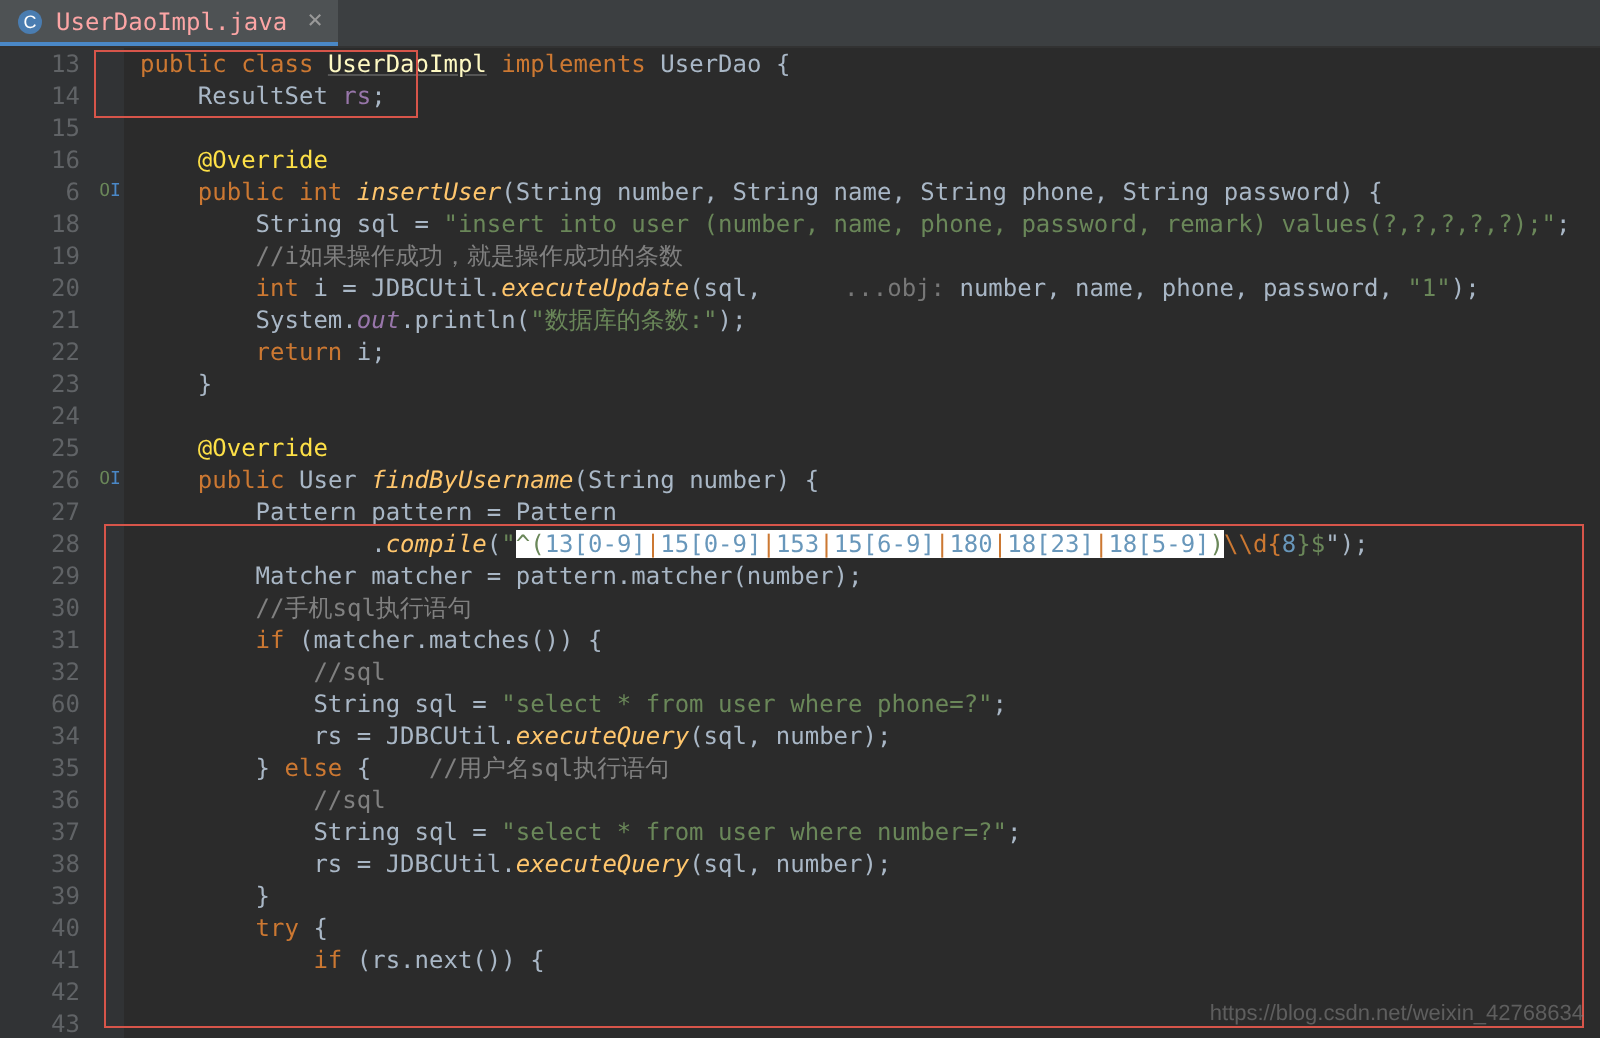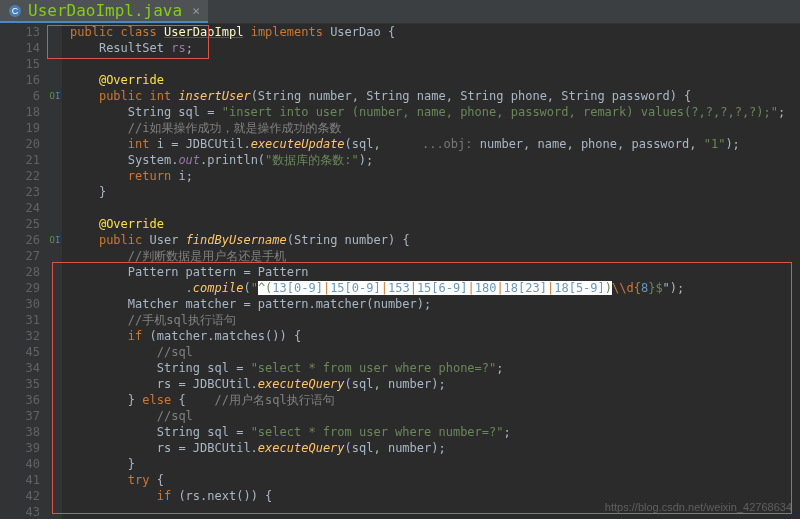--- a/index.html
+++ b/index.html
@@ -26,21 +26,21 @@
     padding: 4px 8px;
     background: #4e5254;
     height: 100%;
     gap: 6px;
     border-bottom: 2px solid #4a88c7;
   }
   .tab-icon {
     width: 14px; height: 14px;
     display: inline-flex; align-items: center; justify-content: center;
   }
-  .tab-label { color: #84cc16; font-size: 16px; text-align: center; }
+  .tab-label { color: #fca5a5; font-size: 12px; text-align: center; }
   .tab-close { color: #999; cursor: pointer; font-size: 13px; margin-left: 4px; }
   .editor {
     display: flex;
     height: calc(100% - 24px);
     background: #2b2b2b;
   }
   .gutter {
     width: 48px;
     background: #313335;
     text-align: right;
@@ -133,21 +133,21 @@
       <div class="line-num">23</div>
       <div class="line-num">24</div>
       <div class="line-num">25</div>
       <div class="line-num">26</div>
       <div class="line-num">27</div>
       <div class="line-num">28</div>
       <div class="line-num">29</div>
       <div class="line-num">30</div>
       <div class="line-num">31</div>
       <div class="line-num">32</div>
-      <div class="line-num">45</div>
+      <div class="line-num">60</div>
       <div class="line-num">34</div>
       <div class="line-num">35</div>
       <div class="line-num">36</div>
       <div class="line-num">37</div>
       <div class="line-num">38</div>
       <div class="line-num">39</div>
       <div class="line-num">40</div>
       <div class="line-num">41</div>
       <div class="line-num">42</div>
       <div class="line-num">43</div>
@@ -200,21 +200,20 @@
 <div class="code-line">    <span class="kw">public int</span> <span class="mtd">insertUser</span><span>(String number, String name, String phone, String password) {</span></div>
 <div class="code-line">        <span>String sql = </span><span class="str">"insert into user (number, name, phone, password, remark) values(?,?,?,?,?);"</span><span>;</span></div>
 <div class="code-line">        <span class="cmt">//i如果操作成功，就是操作成功的条数</span></div>
 <div class="code-line">        <span class="kw">int</span> <span>i</span><span> = JDBCUtil.</span><span class="mtd ital">executeUpdate</span><span>(sql, </span><span class="param-hint">...obj: </span><span>number, name, phone, password, </span><span class="str">"1"</span><span>);</span></div>
 <div class="code-line">        <span>System.</span><span class="fld ital">out</span><span>.println(</span><span class="str">"数据库的条数:"</span><span>);</span></div>
 <div class="code-line">        <span class="kw">return</span><span> </span><span>i</span><span>;</span></div>
 <div class="code-line">    <span>}</span></div>
 <div class="code-line"></div>
 <div class="code-line">    <span class="ann">@Override</span></div>
 <div class="code-line">    <span class="kw">public</span><span> User </span><span class="mtd">findByUsername</span><span>(String number) {</span></div>
-<div class="code-line">        <span class="cmt">//判断数据是用户名还是手机</span></div>
 <div class="code-line">        <span>Pattern pattern = Pattern</span></div>
 <div class="code-line">        <span>        .</span><span class="mtd ital">compile</span><span>(</span><span class="str">"</span><span class="regex-bg"><span class="str">^(</span><span class="regex-n">13[0-9]</span><span class="regex-y">|</span><span class="regex-n">15[0-9]</span><span class="regex-y">|</span><span class="regex-n">153</span><span class="regex-y">|</span><span class="regex-n">15[6-9]</span><span class="regex-y">|</span><span class="regex-n">180</span><span class="regex-y">|</span><span class="regex-n">18[23]</span><span class="regex-y">|</span><span class="regex-n">18[5-9]</span><span class="str">)</span></span><span class="kw">\\d{</span><span class="num">8</span><span class="str">}$</span><span>");</span></div>
 <div class="code-line">        <span>Matcher matcher = pattern.matcher(number);</span></div>
 <div class="code-line">        <span class="cmt">//手机sql执行语句</span></div>
 <div class="code-line">        <span class="kw">if</span><span> (matcher.matches()) {</span></div>
 <div class="code-line">            <span class="cmt">//sql</span></div>
 <div class="code-line">            <span>String sql = </span><span class="str">"select * from user where phone=?"</span><span>;</span></div>
 <div class="code-line">            <span>rs = JDBCUtil.</span><span class="mtd ital">executeQuery</span><span>(sql, number);</span></div>
 <div class="code-line">        <span>} </span><span class="kw">else</span><span> {    </span><span class="cmt">//用户名sql执行语句</span></div>
 <div class="code-line">            <span class="cmt">//sql</span></div>

